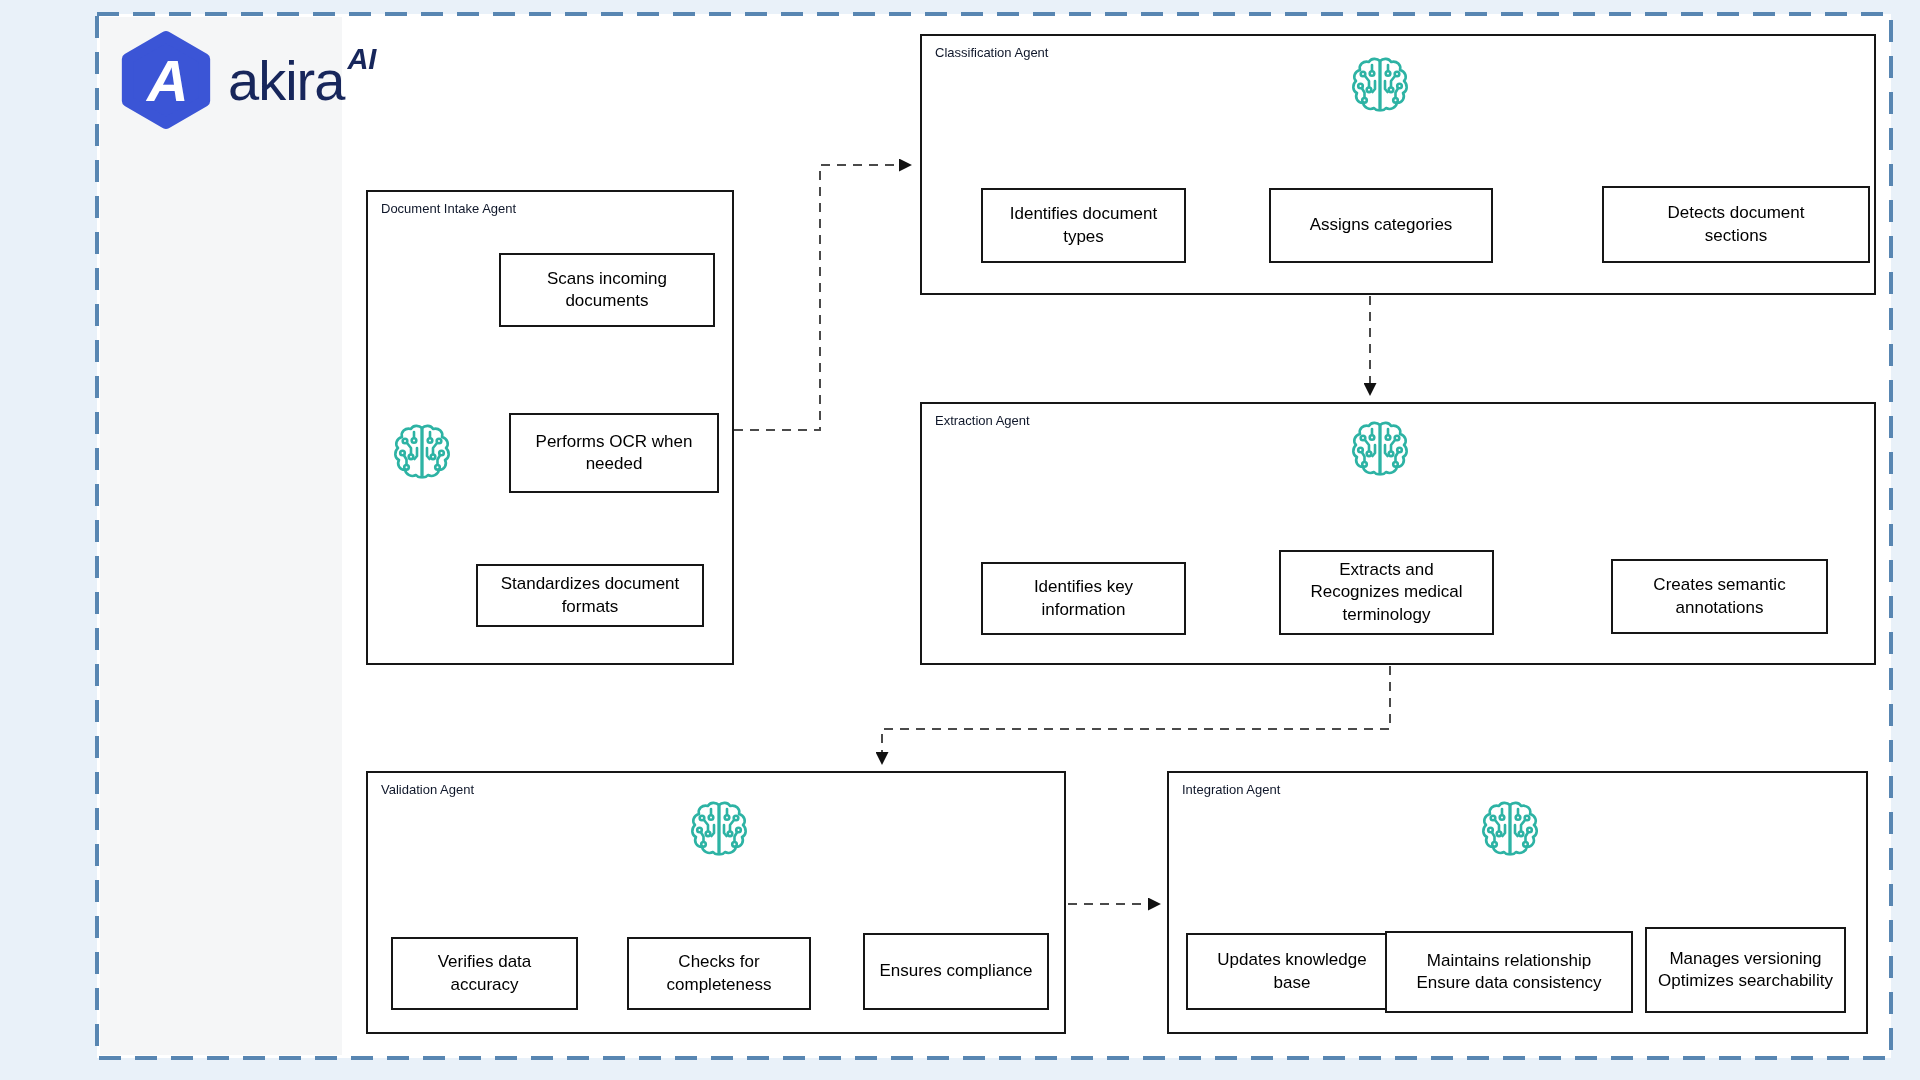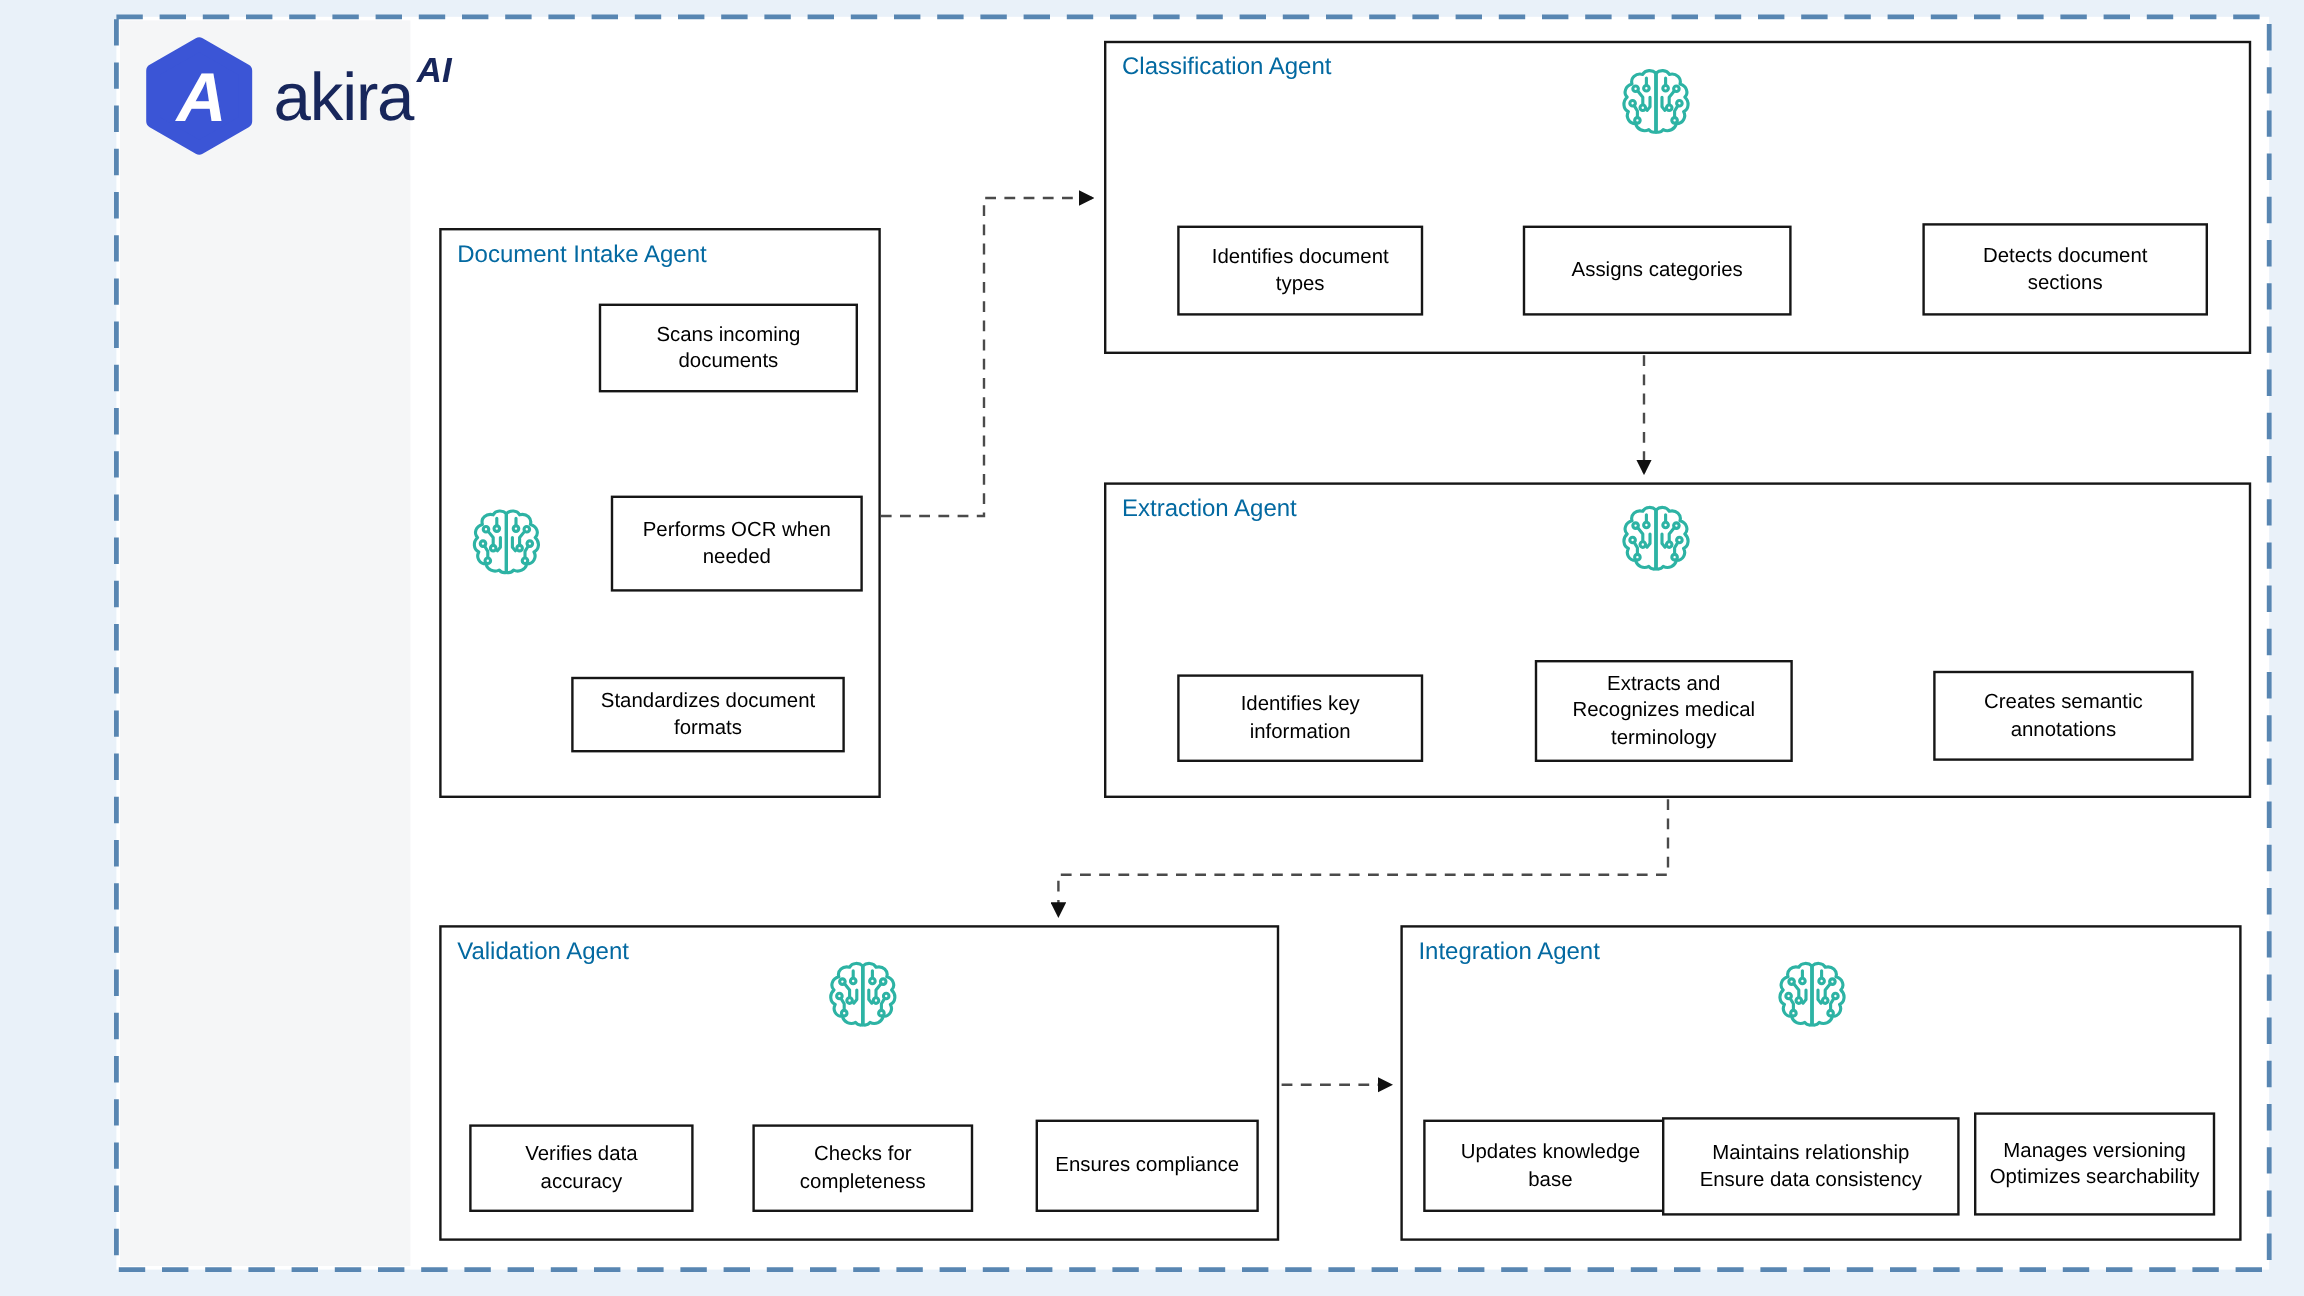--- a/index.html
+++ b/index.html
@@ -2,21 +2,21 @@
 <html><head>
 <meta charset="utf-8">
 <style>
   * { margin:0; padding:0; box-sizing:border-box; }
   html,body { width:1920px; height:1080px; overflow:hidden; }
   body { font-family:"Liberation Sans", sans-serif; }
   .page { position:relative; width:1920px; height:1080px; background:#e9f1f9; }
   .layer { position:absolute; left:0; top:0; width:1920px; height:1080px; }
 
   .agent { position:absolute; border:2px solid #161616; background:#ffffff; }
-  .agent-title { position:absolute; left:13px; top:9px; font-size:20px; color:#0369a1; white-space:nowrap; }
+  .agent-title { position:absolute; left:13px; top:9px; font-size:13px; color:#0f172a; white-space:nowrap; }
   .task { position:absolute; border:2px solid #161616; background:#ffffff;
           display:flex; align-items:center; justify-content:center;
           text-align:center; font-size:17px; line-height:1.32; color:#000;
           white-space:pre-line; padding:2px; }
   .brain { position:absolute; width:64px; height:64px; background:#ffffff; color:#2db3a4; }
 
   .logo { position:absolute; left:118px; top:30px; display:flex; align-items:center; }
   .logo-text { font-size:56px; font-weight:normal; color:#17265b; letter-spacing:-1px; margin-left:14px; }
   .logo-sup { font-size:29px; font-weight:bold; color:#17265b; position:relative; top:-21px; margin-left:3px;font-style:italic; }
 </style>
@@ -123,21 +123,21 @@
   <svg class="brain" style="left:390px;top:421px">
       <use href="#ai-brain"></use>
     </svg>
 
   <div class="agent" style="left:920px;top:34px;width:956px;height:261px">
     <div class="agent-title">Classification Agent</div>
   </div>
   <div class="task" style="left:981px;top:188px;width:205px;height:75px">Identifies document
 types</div>
   <div class="task" style="left:1269px;top:188px;width:224px;height:75px">Assigns categories</div>
-  <div class="task" style="left:1602px;top:186px;width:238px;height:77px">Detects document
+  <div class="task" style="left:1602px;top:186px;width:268px;height:77px">Detects document
 sections</div>
   <svg class="brain" style="left:1348px;top:54px">
       <use href="#ai-brain"></use>
     </svg>
 
   <div class="agent" style="left:920px;top:402px;width:956px;height:263px">
     <div class="agent-title">Extraction Agent</div>
   </div>
   <div class="task" style="left:981px;top:562px;width:205px;height:73px">Identifies key
 information</div>

